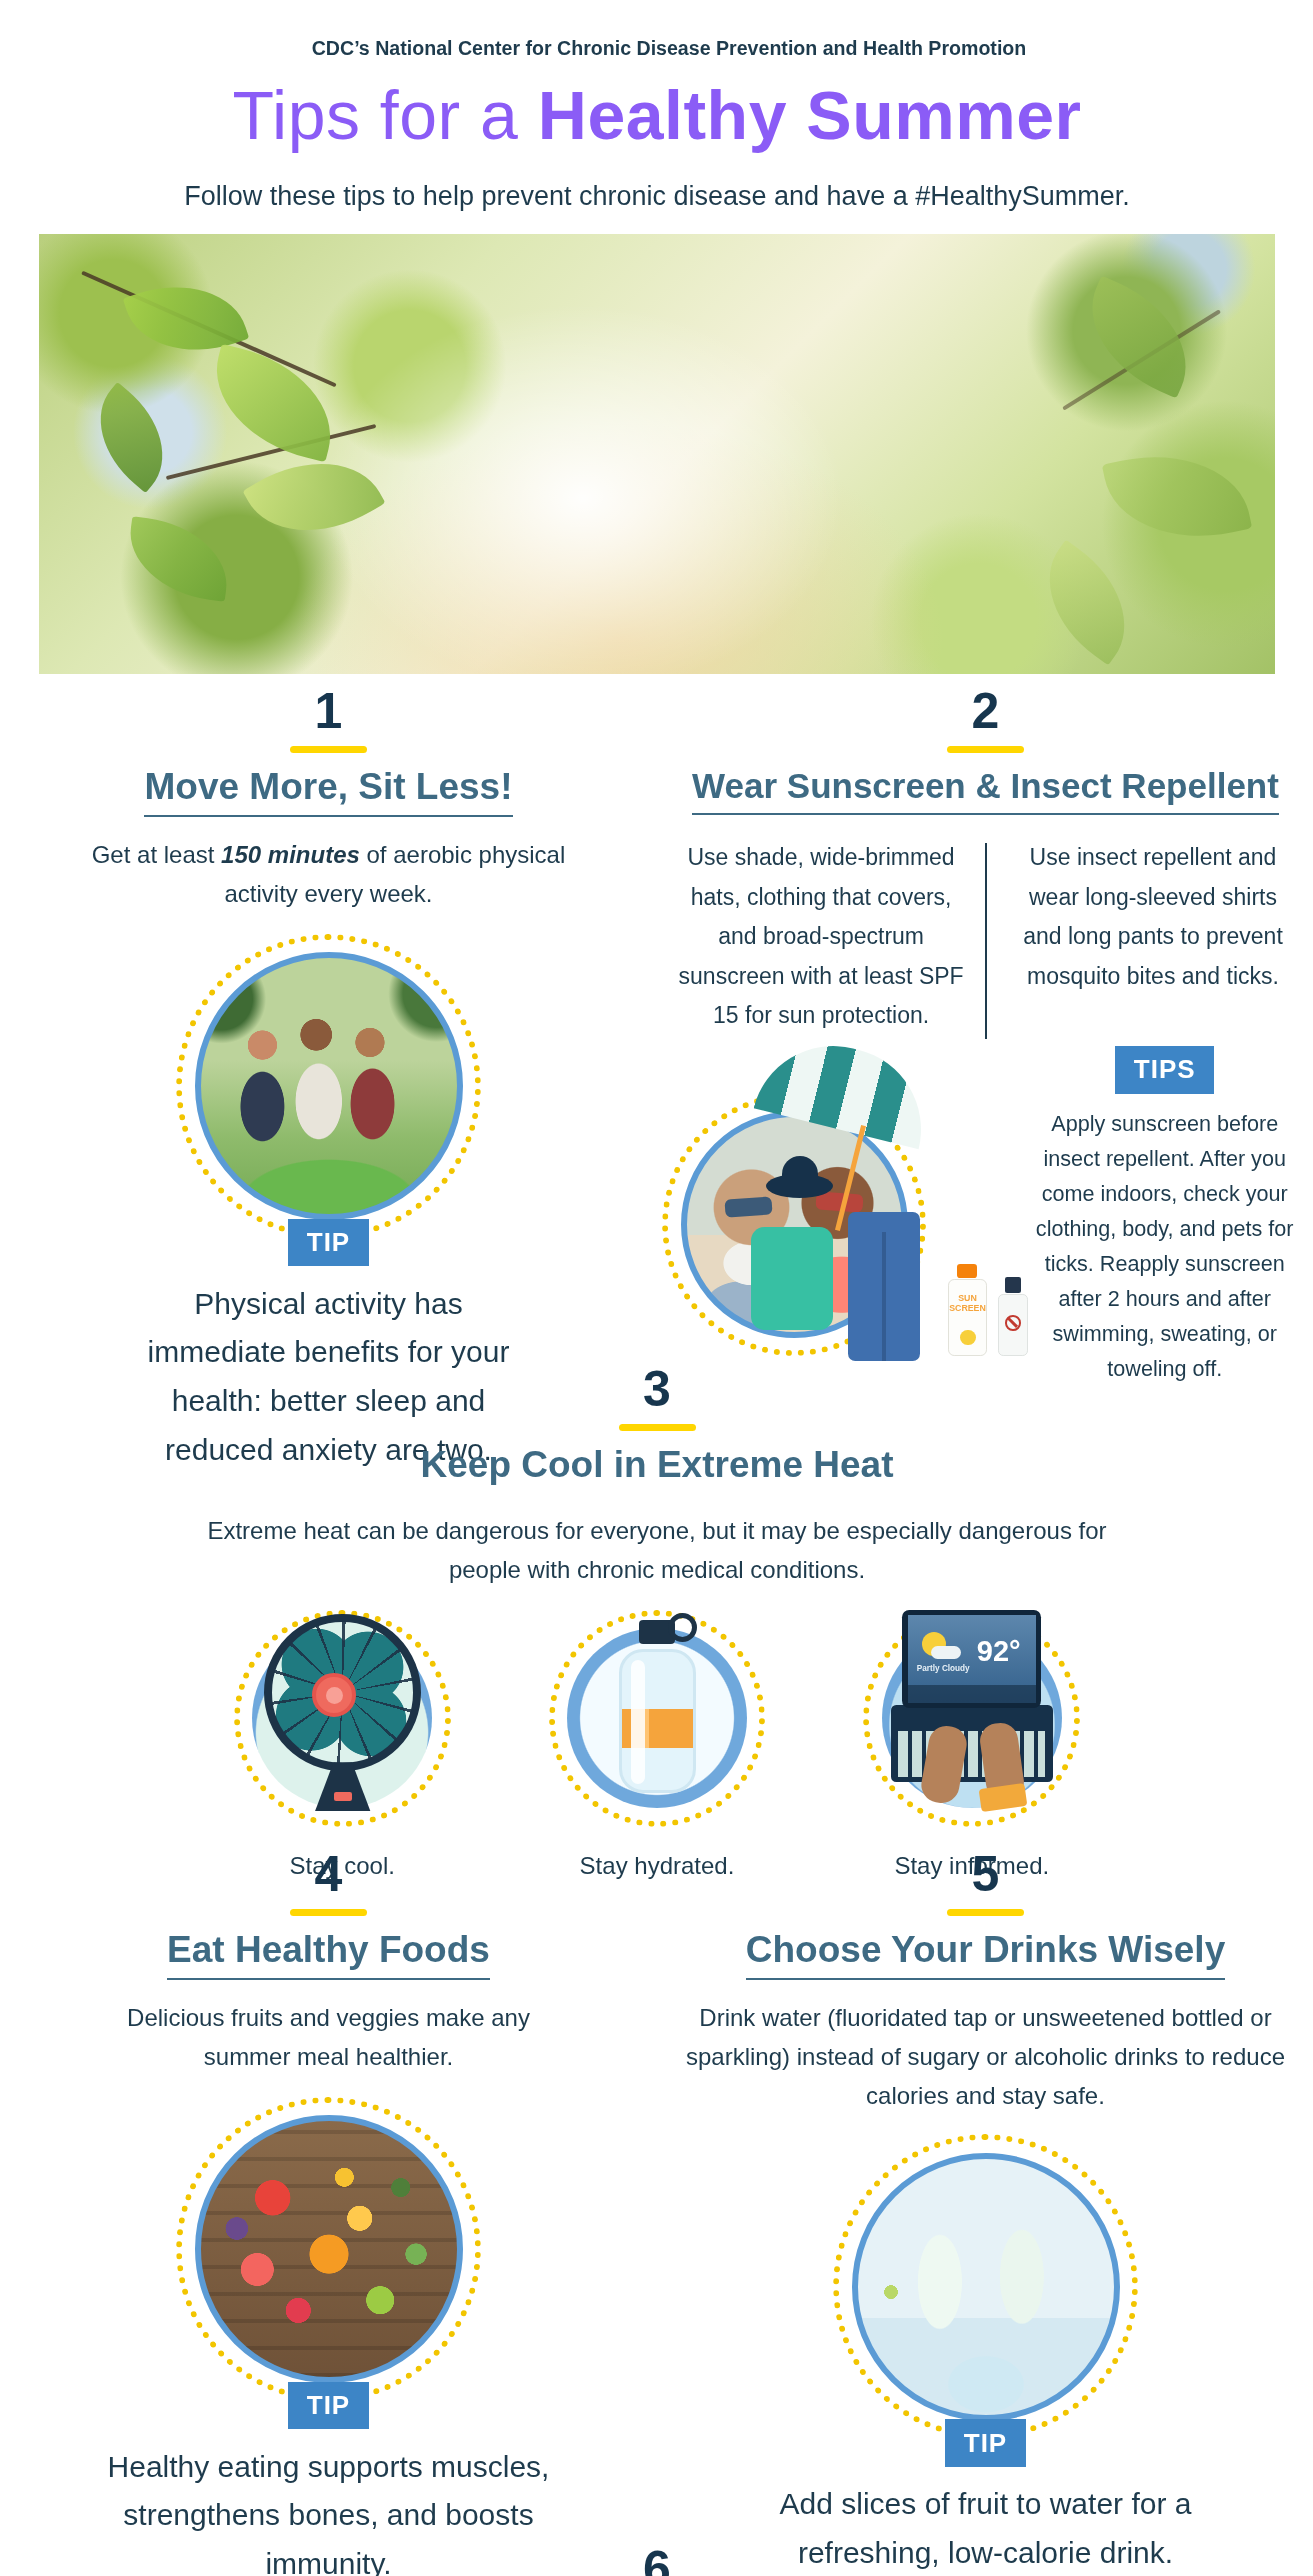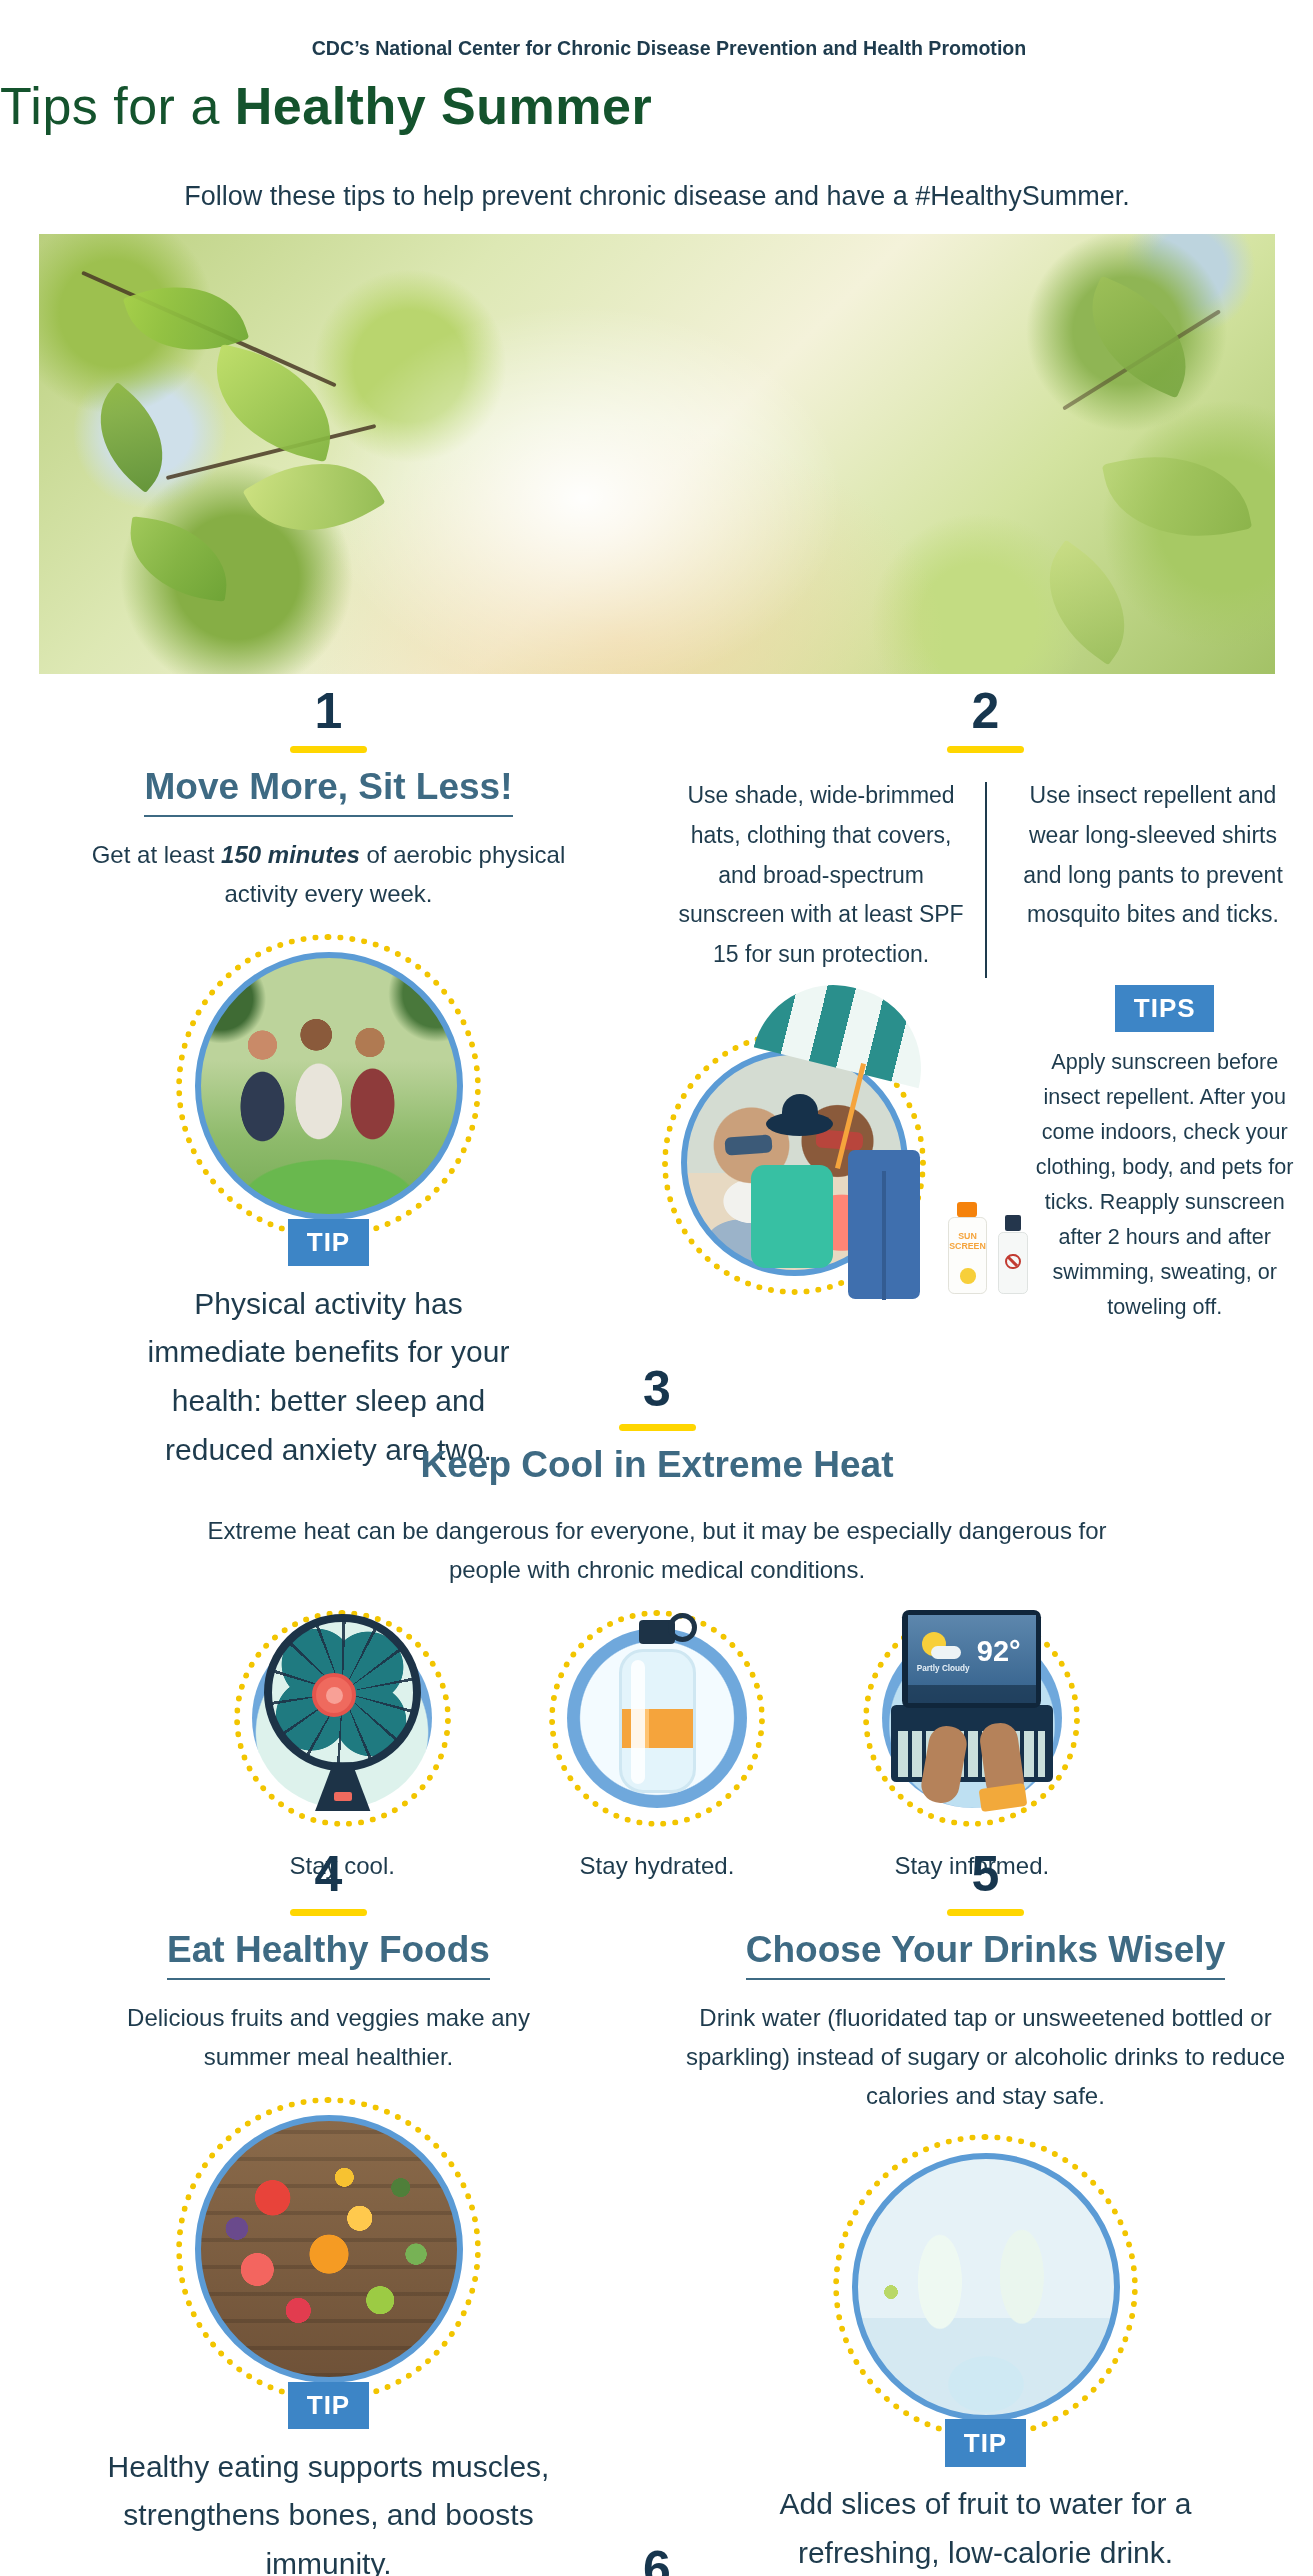--- a/index.html
+++ b/index.html
@@ -3,22 +3,22 @@
 <meta charset="utf-8">
 <style>
   * { margin:0; padding:0; box-sizing:border-box; }
   html,body { background:#ffffff; }
   body { font-family:"Liberation Sans", sans-serif; color:#1E3B4D; }
   .page { position:relative; width:1314px; height:3400px; background:#fff; overflow:hidden; }
 
   
   .top-label { position:absolute; top:37px; left:0; width:100%; text-align:center;
     font-size:19.6px; font-weight:bold; color:#1E3B4D;padding-left:24px; }
-  .main-title { position:absolute; top:76px; left:0; width:100%; text-align:left;
-    font-size:52px; color:#14532d; letter-spacing:0.5px; }
+  .main-title { position:absolute; top:76px; left:0; width:100%; text-align:center;
+    font-size:68px; color:#8b5cf6; letter-spacing:0.5px; }
   .main-title .light { font-weight:400; }
   .main-title .bold  { font-weight:700; }
   .subtitle { position:absolute; top:181px; left:0; width:100%; text-align:center;
     font-size:27px; color:#1E3B4D; }
 
   
   .hero { position:absolute; top:234px; left:39px; right:39px; height:440px; overflow:hidden;
     background:
       radial-gradient(ellipse 361px 268px at 44% 60%, rgba(255,255,255,.96), rgba(255,255,255,0) 72%),
       radial-gradient(ellipse 464px 309px at 47% 92%, rgba(240,214,160,.85), rgba(240,214,160,0) 70%),
@@ -251,20 +251,23 @@
       <div class="ring s1-ring">
         <div class="photo p-big p1"></div>
       </div>
       <div><span class="tip-badge s1-tip-badge">TIP</span></div>
       <div class="tip-text s1-tip">Physical activity has immediate benefits for your health: better sleep and reduced anxiety are two.</div>
     </div>
 
     <div class="col col2">
       <div class="num">2</div>
       <div class="accent-line"></div>
+      <div class="sec-heading">
+        <span style="font-size:35px">Wear Sunscreen &amp; Insect Repellent</span>
+      </div>
       <div class="s2-cols">
         <div class="s2-col left">Use shade, wide-brimmed hats, clothing that covers, and broad-spectrum sunscreen with at least SPF 15 for sun protection.</div>
         <div class="s2-divider"></div>
         <div class="s2-col right">Use insect repellent and wear long-sleeved shirts and long pants to prevent mosquito bites and ticks.</div>
       </div>
       <div class="s2-bottom">
         <div class="s2-visual">
           <div class="ring s2-ring">
             <div class="photo p2">
               <div class="shade g1"></div>

